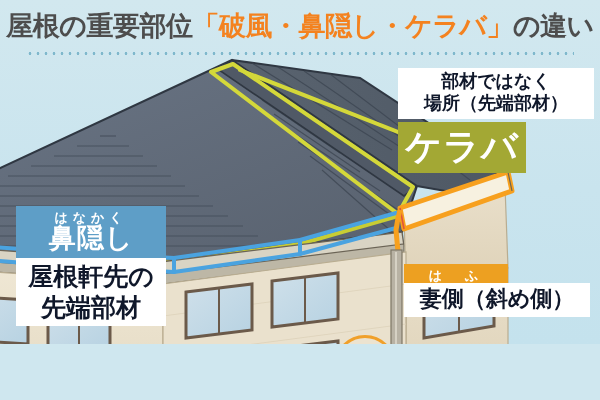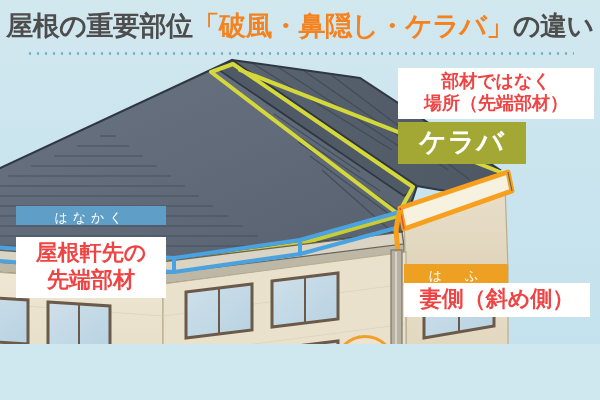--- a/index.html
+++ b/index.html
@@ -21,40 +21,40 @@
   .t-orange{color:#f4821f;}
   .dots{position:absolute;left:26px;top:52px;width:548px;height:3px;z-index:40;
         background-image:radial-gradient(circle,#7fb8cc 0px,#7fb8cc 1.2px,transparent 1.6px);
         background-size:8px 3px;background-repeat:repeat-x;}
 
   
   #art{position:absolute;left:0;top:0;width:600px;height:400px;z-index:10;}
 
   
   .lbl{position:absolute;z-index:30;}
-  .box-white{background:#ffffff;color:#ef4444;font-weight:bold;
+  .box-white{background:#ffffff;color:#0f172a;font-weight:bold;
              text-align:center;line-height:1.22;padding:3px 6px 4px 6px;}
   .chip{display:block;text-align:center;color:#ffffff;font-weight:bold;line-height:1;}
   .chip .ruby{display:block;font-size:13px;letter-spacing:5px;
-              padding:5px 0 1px 0;font-weight:normal;}
+              padding:5px 0 1px 0;font-weight:bold;}
   .chip .main{display:block;font-size:27px;letter-spacing:1px;padding:0 0 6px 0;}
   .chip-olive{background:#a3a834;}
   .chip-blue{background:#5e9ec7;}
   .chip-orange{background:#eda021;}
 
   
   #kerava-group{left:398px;top:68px;width:196px;}
   #kerava-group .box-white{font-size:18px;}
   #kerava-chip{margin-top:3px;width:128px;}
-  #kerava-chip .main{font-size:27px;padding:7px 0 8px 0;text-align:center;}
+  #kerava-chip .main{font-size:36px;padding:7px 0 8px 0;text-align:center;}
 
   
   #hana-group{left:16px;top:206px;width:150px;}
   #hana-chip{width:150px;}
-  #hana-group .box-white{font-size:22px;margin-top:12px;}
+  #hana-group .box-white{font-size:25px;margin-top:0px;}
 
   
   #hafu-group{left:404px;top:228px;width:186px;}
   #hafu-chip{width:104px;margin-top:36px;}
   #hafu-group .box-white{font-size:22px;margin-top:0px;}
 
   
   #tsuma{position:absolute;left:334px;top:335px;width:56px;height:56px;z-index:30;
          border:3px solid #f0a02a;border-radius:50%;
          display:flex;align-items:center;justify-content:center;
@@ -264,20 +264,21 @@
       <div>場所（先端部材）</div>
     </div>
     <div class="chip chip-olive" id="kerava-chip">
       <span class="main">ケラバ</span>
     </div>
   </div>
 
   <div class="lbl" id="hana-group">
     <div class="chip chip-blue" id="hana-chip">
       <span class="ruby">はなかく</span>
+      <span class="main">鼻隠し</span>
     </div>
     <div class="box-white">
       <div>屋根軒先の</div>
       <div>先端部材</div>
     </div>
   </div>
 
   <div class="lbl" id="hafu-group">
     <div class="chip chip-orange" id="hafu-chip">
       <span class="ruby">は　ふ</span>

